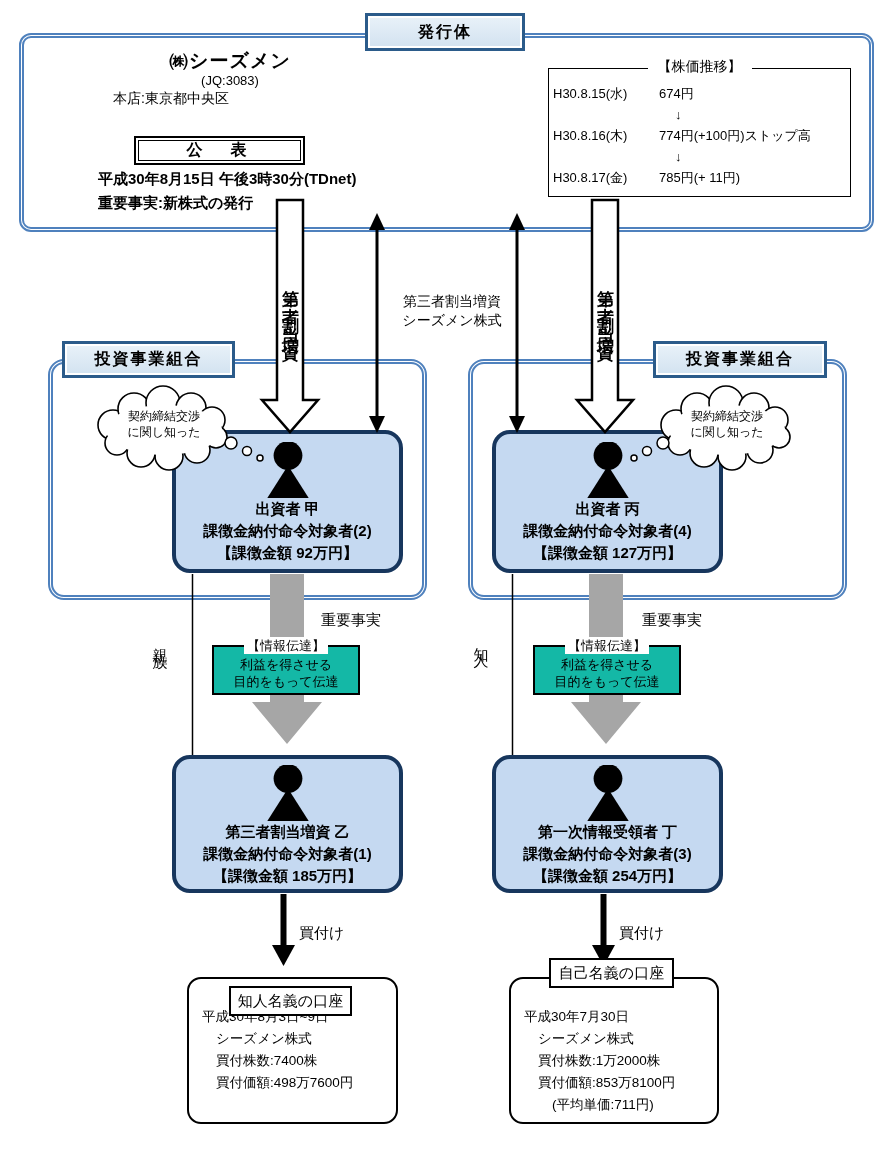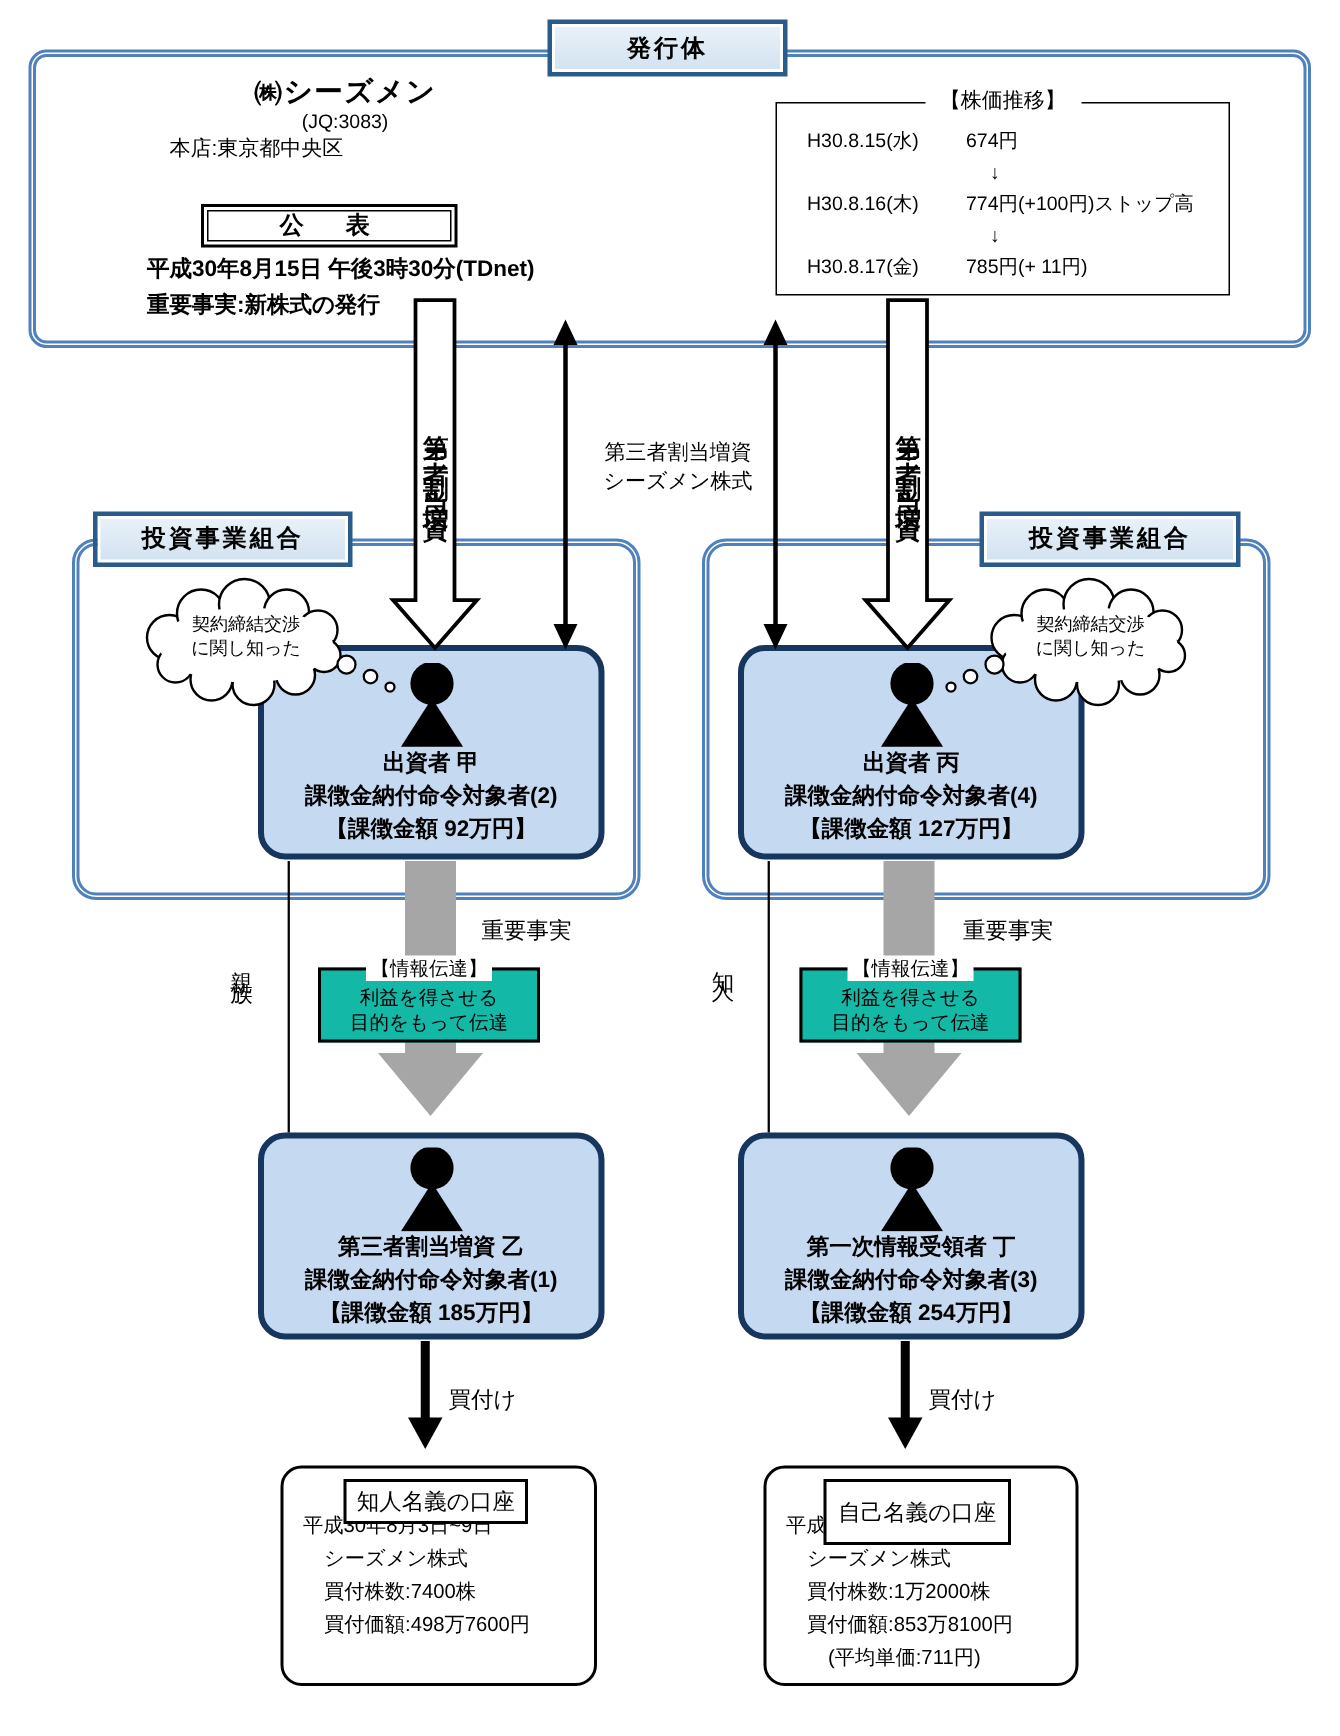--- a/index.html
+++ b/index.html
@@ -19,21 +19,21 @@
   .company{font-size:19px;font-weight:bold;letter-spacing:1px;}
   .ticker{font-size:13px;}
   .plain-text{position:absolute;font-size:14px;z-index:2;}
   .bold-text{position:absolute;font-weight:bold;z-index:2;}
 
   .pub-box{position:absolute;z-index:2;border:2px solid #000;padding:2px;box-sizing:border-box;background:#fff;}
   .pub-inner{border:1px solid #000;height:100%;box-sizing:border-box;display:flex;align-items:center;justify-content:center;
              font-weight:bold;font-size:16px;letter-spacing:6px;}
 
   .stock-box{position:absolute;z-index:2;border:1px solid #000;background:#fff;box-sizing:border-box;
-             padding:14px 0 0 20px;}
+             padding:14px 0 0 4px;margin-left:31px;}
   .stock-legend{position:absolute;top:-11px;left:50%;transform:translateX(-50%);background:#fff;
                 padding:0 10px;font-size:14px;white-space:nowrap;}
   .sp-line{display:flex;font-size:13px;line-height:21px;white-space:nowrap;}
   .sp-date{width:106px;flex:none;}
   .sp-arrow{padding-left:16px;}
 
   .person-box{position:absolute;z-index:2;background:#c5d9f1;border:4px solid #17365d;border-radius:18px;
               box-sizing:border-box;display:flex;flex-direction:column;align-items:center;padding-top:8px;}
   .person-icon{flex:none;}
   .p-line{font-weight:bold;font-size:15px;line-height:22px;white-space:nowrap;}
@@ -163,21 +163,21 @@
   </div>
   <div class="acct-header" style="left:229px;top:966px;width:123px;height:30px;">知人名義の口座</div>
 
   <div class="account-box" style="left:509px;top:977px;width:210px;height:147px;">
     <div class="acct-line">平成30年7月30日</div>
     <div class="acct-line ind">シーズメン株式</div>
     <div class="acct-line ind">買付株数:1万2000株</div>
     <div class="acct-line ind">買付価額:853万8100円</div>
     <div class="acct-line ind2">(平均単価:711円)</div>
   </div>
-  <div class="acct-header" style="left:549px;top:966px;width:125px;height:44px;">自己名義の口座</div>
+  <div class="acct-header" style="left:549px;top:938px;width:125px;height:30px;">自己名義の口座</div>
 
   <svg class="overlay" width="893" height="1157" viewBox="0 0 893 1157">
 
     <polygon points="277,200 303,200 303,400 318,400 290,432 262,400 277,400" fill="#ffffff" stroke="#000" stroke-width="2.5"></polygon>
     <polygon points="592,200 618,200 618,400 633,400 605,432 577,400 592,400" fill="#ffffff" stroke="#000" stroke-width="2.5"></polygon>
 
     <g>
       <line x1="377" y1="227" x2="377" y2="421" stroke="#000" stroke-width="3"></line>
       <polygon points="377,213 369,230 385,230" fill="#000"></polygon>
       <polygon points="377,433 369,416 385,416" fill="#000"></polygon>

